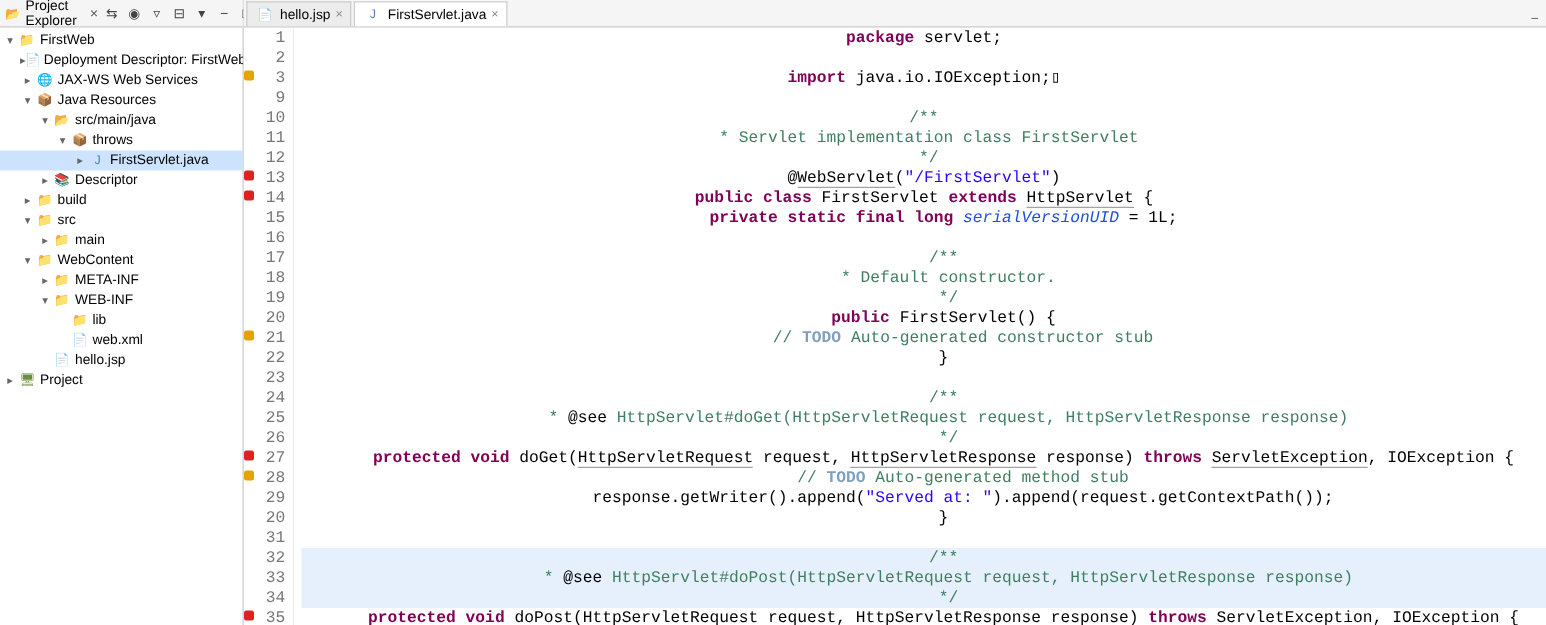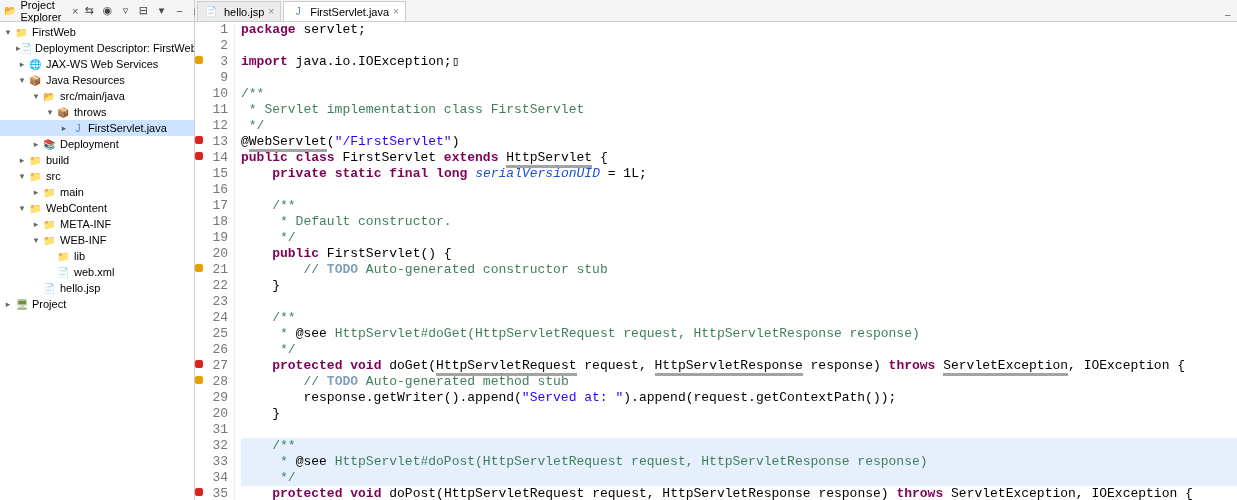--- a/index.html
+++ b/index.html
@@ -24,29 +24,29 @@
 .tab-close { color: #888; cursor: pointer; font-size: 10px; }
 .tab-spacer { flex: 1; }
 .min-btn { padding: 0 6px; cursor: pointer; color: #666; }
 .code-area { flex: 1; display: flex; overflow: auto; font-family: Consolas, "Courier New", monospace; font-size: 13px; line-height: 16px; }
 .gutter { width: 40px; background: #fff; text-align: right; color: #777; user-select: none; border-right: 1px solid #eee; }
 .gutter-line { height: 16px; padding-right: 6px; position: relative; }
 .marker { position: absolute; left: 0; top: 2px; width: 8px; height: 8px; border-radius: 2px; }
 .marker.error { background: #d22; }
 .marker.warn { background: #e8a200; }
 .code { flex: 1; padding-left: 6px; white-space: pre; }
-.code-line { height: 16px; }
+.code-line { height: 16px; text-align: center; }
 .code-line.hl { background: #e6f0fc; }
 .kw { color: #7f0055; font-weight: bold; }
 .cm { color: #3f7f5f; }
 .cmtag { color: #000000; font-weight: normal; }
 .str { color: #2a00ff; }
 .it { font-style: italic; color: #1d4ed8; }
 .todo { color: #7f9fbf; font-weight: bold; }
-.link { color: #000; border-bottom: 3px solid #a3a3a3; }
+.link { color: #000; border-bottom: 1px solid #a3a3a3; }
 .folder-icon { color: #d9a441; }
 .java-icon { color: #537fb8; }
 .pkg-icon { color: #6f5930; }
 .lib-icon { color: #7a5c2e; }
 .web-icon { color: #4a7db5; }
 .file-icon { color: #6e6e6e; }
 .srv-icon { color: #6d8f3d; }
 .jsp-icon { color: #b06a2f; }
 .xml-icon { color: #b06a2f; }
 .watermark { position: absolute; right: 8px; bottom: 8px; color: #ddd; font-size: 12px; }
@@ -104,21 +104,21 @@
           <span class="node-label">throws</span>
         </div>
         <div class="tree-node selected" style="padding-left: 58px;">
           <span class="expand">▸</span>
           <span class="icon java-icon">J</span>
           <span class="node-label">FirstServlet.java</span>
         </div>
         <div class="tree-node" style="padding-left: 30px;">
           <span class="expand">▸</span>
           <span class="icon lib-icon">📚</span>
-          <span class="node-label">Deployment</span>
+          <span class="node-label">Descriptor</span>
         </div>
         <div class="tree-node" style="padding-left: 16px;">
           <span class="expand">▸</span>
           <span class="icon folder-icon">📁</span>
           <span class="node-label">build</span>
         </div>
         <div class="tree-node" style="padding-left: 16px;">
           <span class="expand">▾</span>
           <span class="icon folder-icon">📁</span>
           <span class="node-label">src</span>

